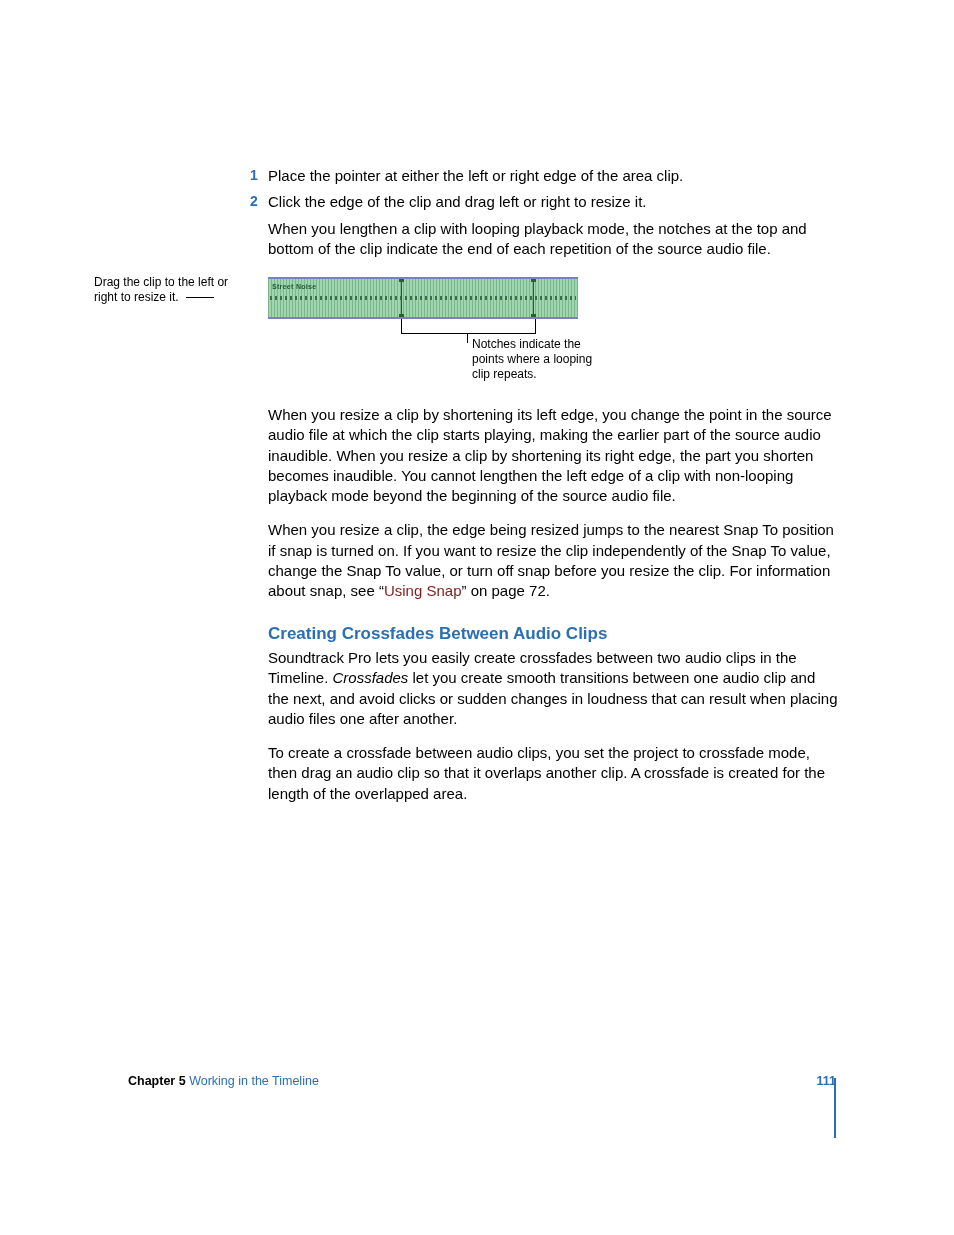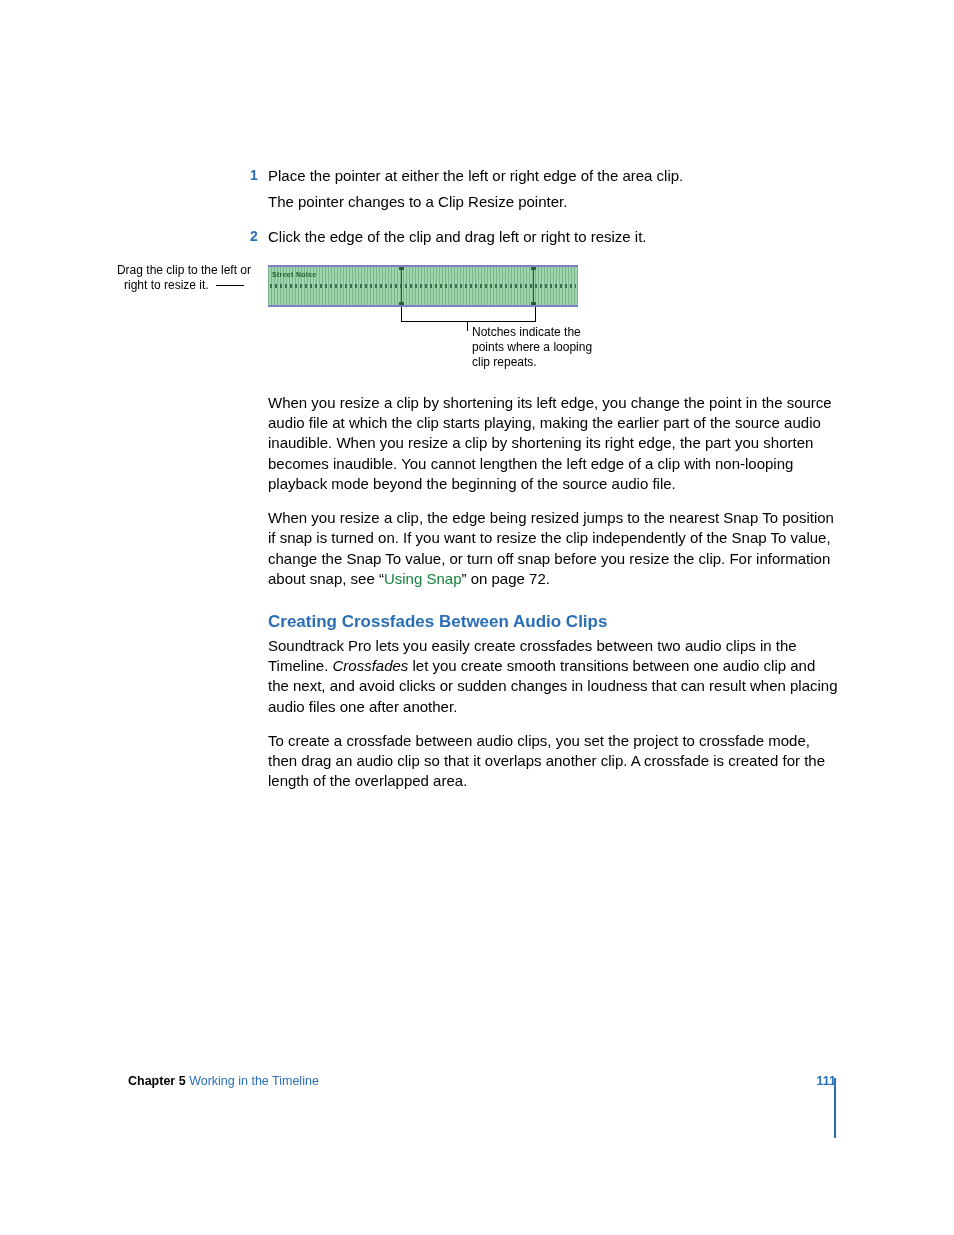--- a/index.html
+++ b/index.html
@@ -42,24 +42,24 @@
   }
   .para {
     margin-bottom: 14px;
   }
   .figure-block {
     position: relative;
     margin: 18px 0 16px 0;
   }
   .callout-left {
     position: absolute;
-    right: 579px;
+    right: 594px;
     top: -2px;
     width: 150px;
-    text-align: center;
+    text-align: left;
     font-size: 12px;
     color: #000;
     line-height: 1.25;
   }
   .callout-left .line {
     display: inline-block;
     width: 28px;
     height: 1px;
     background: #000;
     vertical-align: middle;
@@ -155,21 +155,21 @@
     line-height: 1.25;
   }
   .section-h2 {
     color: #2a6fb5;
     font-size: 17px;
     font-weight: 600;
     margin-top: 22px;
     margin-bottom: 2px;
   }
   .link {
-    color: #15803d;
+    color: #7f1d1d;
   }
   .italic { font-style: italic; }
   .crosslink-row {
     display: inline;
     text-align: right;
   }
   .footer {
     position: absolute;
     left: 128px;
     right: 118px;
@@ -202,26 +202,26 @@
 
 <div class="page">
 
   <div class="content">
 
 
     <div class="numbered">
       <span class="num">1</span>
       <span>Place the pointer at either the left or right edge of the area clip.</span>
     </div>
-    <div class="para">The pointer changes to a Clip Resize pointer.</div>
 
     <div class="numbered">
       <span class="num">2</span>
       <span>Click the edge of the clip and drag left or right to resize it.</span>
     </div>
+    <div class="para">When you lengthen a clip with looping playback mode, the notches at the top and bottom of the clip indicate the end of each repetition of the source audio file.</div>
 
     <div class="figure-block">
       <div class="callout-left">
         <span>Drag the clip to the left or right to resize it.</span>
         <span class="line"></span>
       </div>
       <div class="clip-wrap">
         <div class="hatch"></div>
         <div class="wave"></div>
         <span class="label">Street Noise</span>

